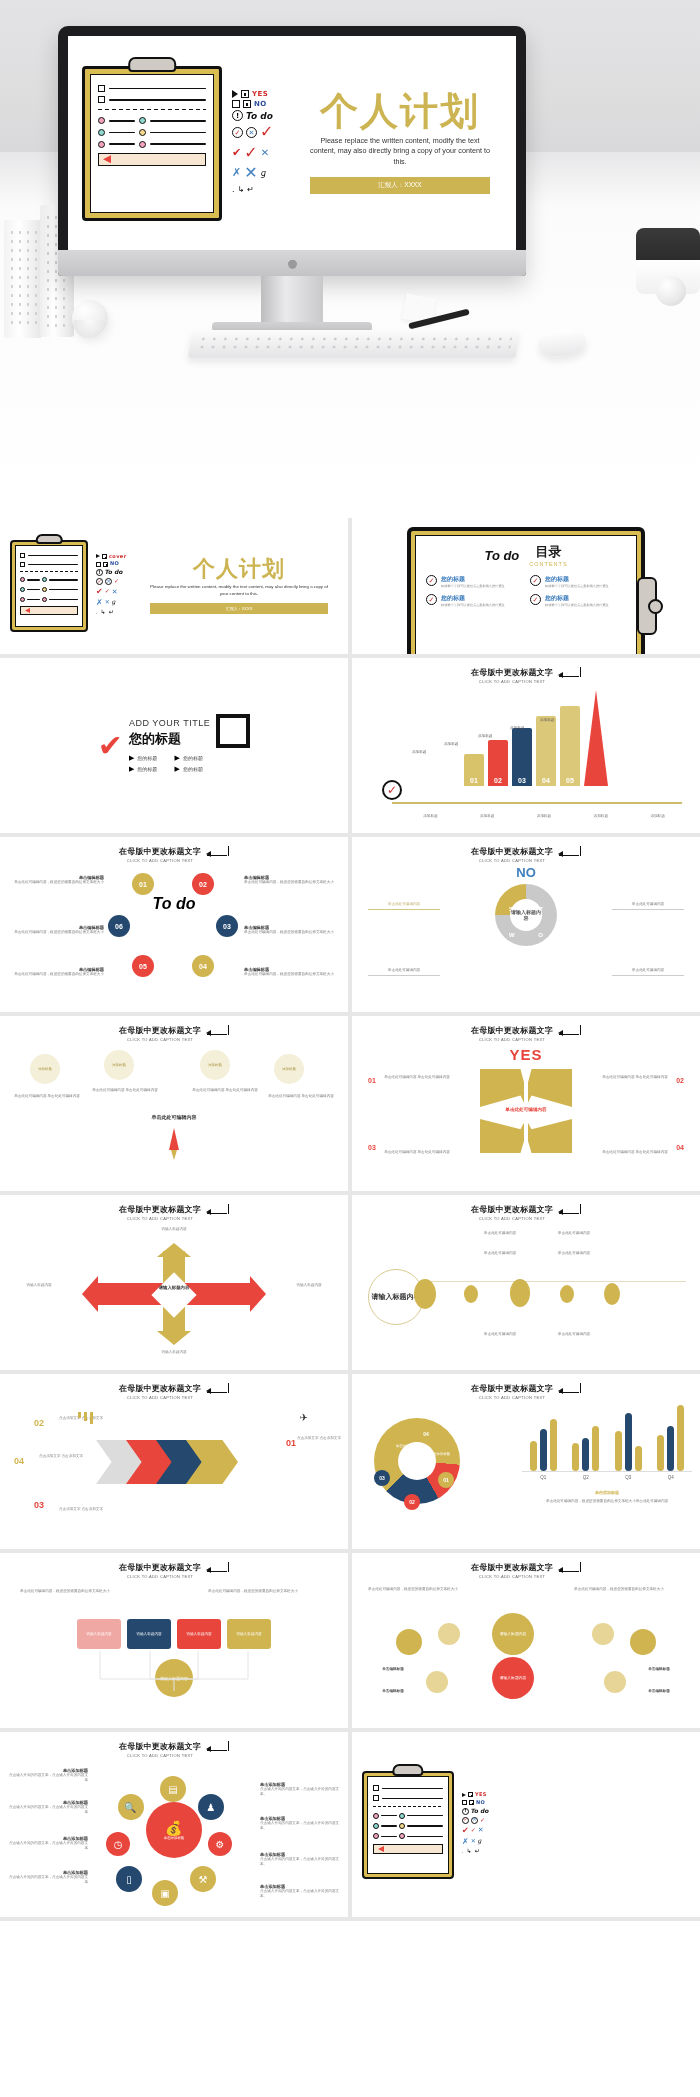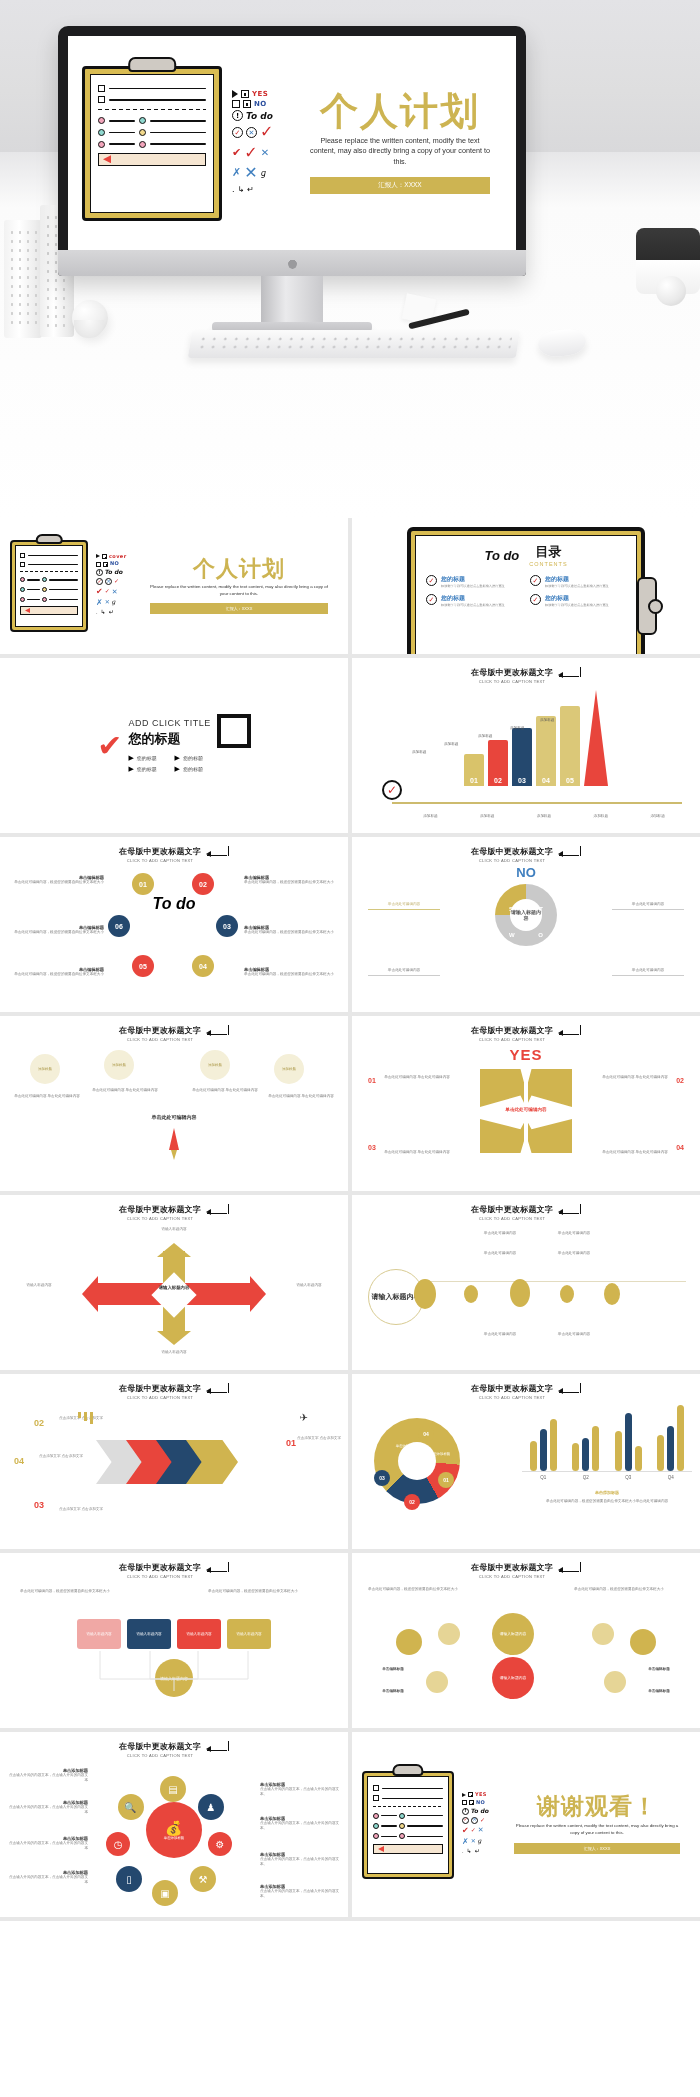--- a/index.html
+++ b/index.html
@@ -436,21 +436,21 @@
         </div>
       </div>
     </div>
   </div>
 
   <div class="row">
     <div class="cell std">
       <div style="display:flex;align-items:center;justify-content:center;height:100%;gap:6px;padding:0 30px;">
         <span style="color:#e8453c;font-size:30px;font-weight:bold;line-height:0;">✔</span>
         <div>
-          <div style="font-size:9px;color:#333;letter-spacing:.5px;">ADD CLICK TITLE</div>
+          <div style="font-size:9px;color:#333;letter-spacing:.5px;">ADD YOUR TITLE</div>
           <div style="font-size:13px;font-weight:bold;color:#111;margin-top:2px;">您的标题</div>
           <div style="display:grid;grid-template-columns:1fr 1fr;gap:3px 10px;margin-top:6px;">
             <div style="display:flex;align-items:center;gap:3px;">
                 <span style="font-size:7px;">▶</span>
                 <span style="font-size:5px;color:#444;">您的标题</span>
               </div>
             <div style="display:flex;align-items:center;gap:3px;">
                 <span style="font-size:7px;">▶</span>
                 <span style="font-size:5px;color:#444;">您的标题</span>
               </div>
@@ -1002,22 +1002,17 @@
               <span class="dd-x" style="font-size:8px;">✗</span>
               <span class="dd-x" style="font-size:6px;">✕</span>
               <span style="font-style:italic;font-size:6px;">ɡ</span>
             </div>
           <div class="dd-row" style="gap:3px;">
               <span style="font-size:5px;">.</span>
               <span style="font-size:6px;">↳</span>
               <span style="font-size:6px;">↵</span>
             </div>
         </div>
-        <div style="flex:1;">
-          <div class="cov-title" style="font-size:23px;text-align:center;letter-spacing:1px;">谢谢观看！</div>
-          <div class="cov-sub" style="font-size:4.4px;margin-top:5px;padding:0 8px;">Please replace the written content, modify the text content, may also directly bring a copy of your content to this.</div>
-          <div class="cov-band" style="font-size:4px;padding:3px 0;margin:7px 10px 0;">汇报人：XXXX</div>
-        </div>
       </div>
     </div>
   </div>
 
 </div>
 
 </body></html>

